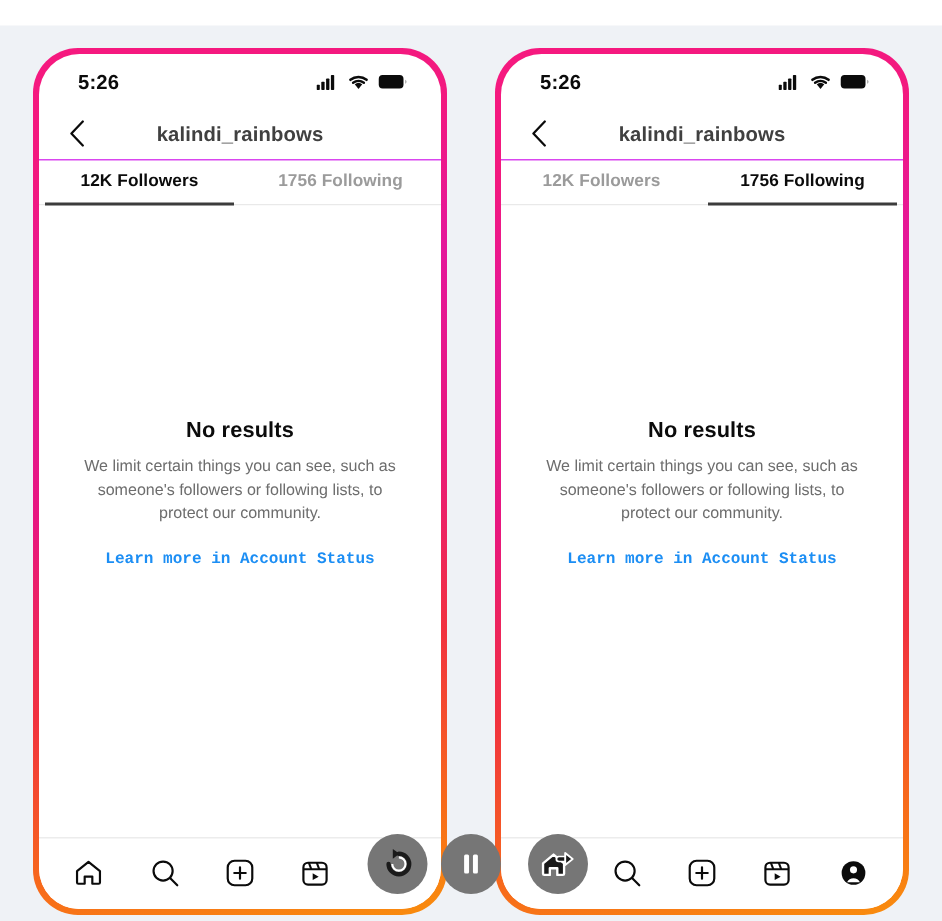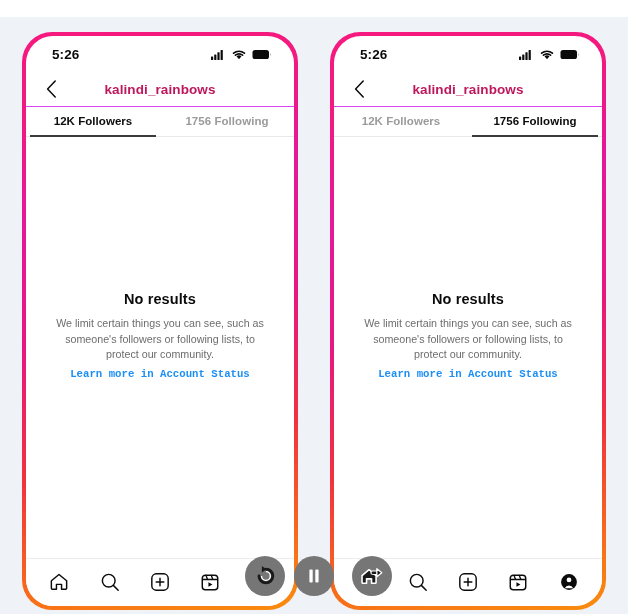--- a/index.html
+++ b/index.html
@@ -85,21 +85,21 @@
     width: 22px; height: 22px;
     display: flex; align-items: center; justify-content: center;
     cursor: pointer;
   }
   .header-title {
     position: absolute;
     left: 0; right: 0;
     text-align: center;
     font-size: 13.5px;
     font-weight: 700;
-    color: #be185d;
+    color: #404040;
     letter-spacing: .1px;
     pointer-events: none;
   }
 
   
   .tabs {
     flex: 0 0 31px;
     display: flex;
     border-top: 1px solid #d946ef;
     position: relative;
@@ -137,37 +137,37 @@
     flex: 1 1 auto;
     position: relative;
     background: #fff;
     display: flex;
     flex-direction: column;
     align-items: center;
     justify-content: flex-start;
   }
   .empty-state {
     position: absolute;
-    top: 154px;
+    top: 142px;
     left: 0; right: 0;
     text-align: center;
     padding: 0 18px;
   }
   .empty-title {
     font-size: 14.5px;
     font-weight: 700;
     color: #0b0b0b;
     margin-bottom: 9px;
     letter-spacing: .1px;
   }
   .empty-body {
     font-size: 10.7px;
     line-height: 1.45;
     color: #6d6d6d;
-    margin: 0 auto 0;
+    margin: 0 auto 11px;
     max-width: 218px;
   }
   .empty-link {
     font-size: 10.7px;
     font-weight: 700;
     color: #1c8ef4;
     text-decoration: none;
     cursor: pointer;
     font-family: Liberation Mono, monospace;
   }

